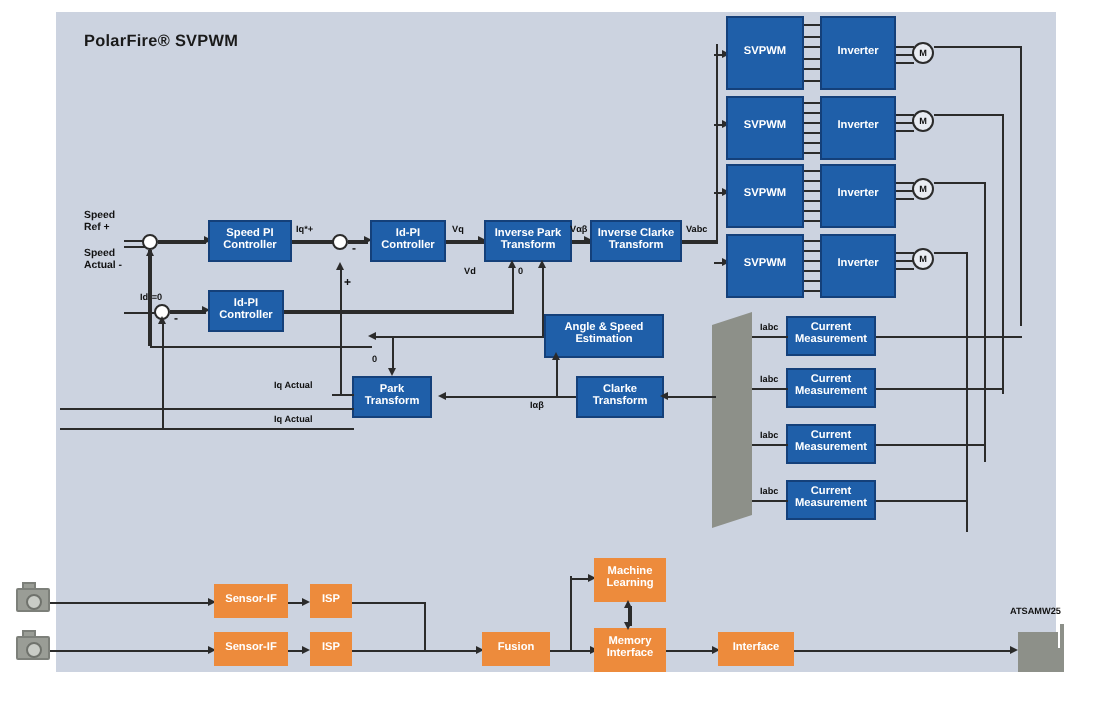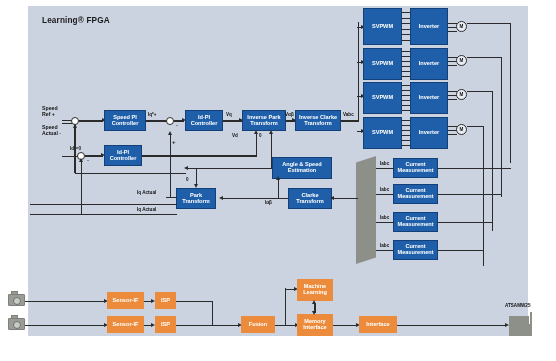--- a/index.html
+++ b/index.html
@@ -58,21 +58,21 @@
   .wifi .chip{position:absolute;left:0;top:4px;width:20px;height:20px;background:#8d9089;}
   .wifi .ant{position:absolute;left:19px;top:12px;width:4px;height:12px;background:#8d9089;}
   .wifi .stalk{position:absolute;left:21px;top:0px;width:2.4px;height:14px;background:#8d9089;}
 </style>
 </head>
 <body>
 
 <div id="stage">
 
   <div class="fpga-region"></div>
-  <div class="fpga-title">Learning® FPGA</div>
+  <div class="fpga-title">PolarFire® SVPWM</div>
 
   <div class="lbl" style="left:42px;top:106px;">
     <span>Speed</span><br><span>Ref +</span>
   </div>
   <div class="lbl" style="left:42px;top:125px;">
     <span>Speed</span><br><span>Actual -</span>
   </div>
   <div class="lbl-sm" style="left:70px;top:146px;">Id*=0</div>
 
   <div class="w wh" style="left:62px;top:119.5px;width:13px;"></div>

